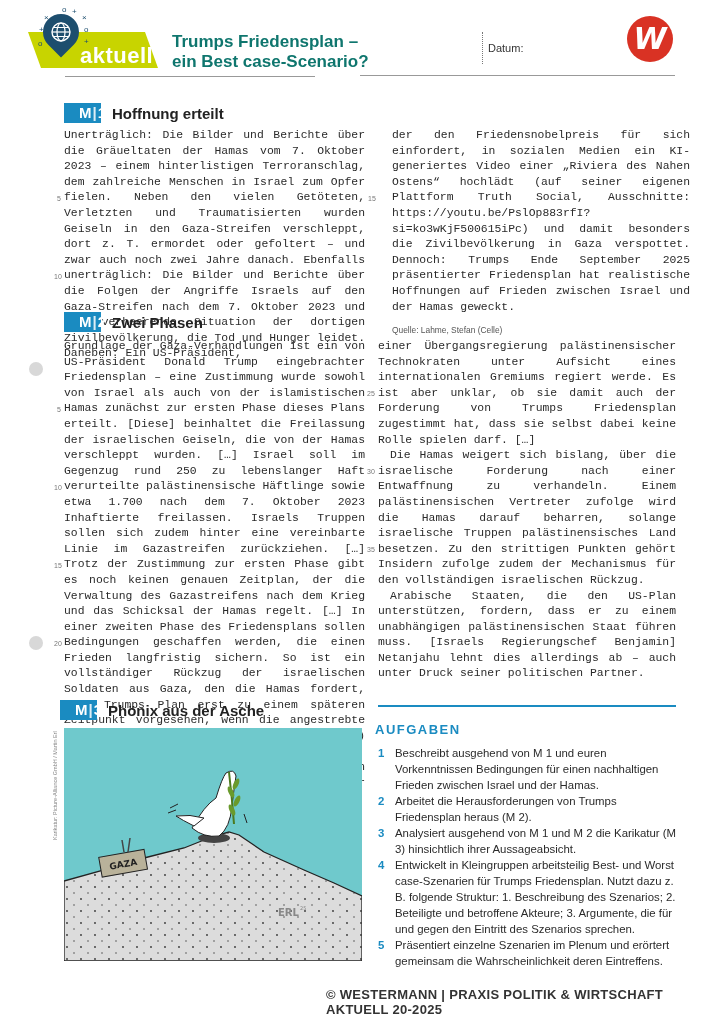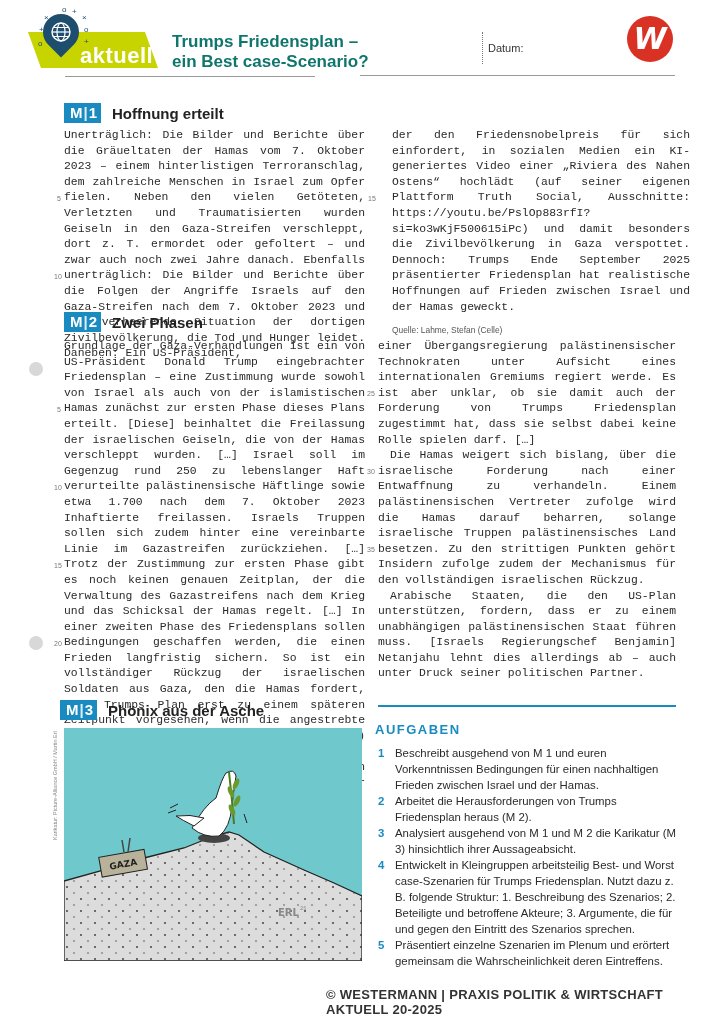--- a/index.html
+++ b/index.html
@@ -18,21 +18,21 @@
   .title { position: absolute; left: 172px; top: 32px; font-size: 17px; font-weight: bold; color: #0f766e; line-height: 20px; }
   .header-rule { position: absolute; left: 65px; top: 76px; width: 250px; height: 1px; background: #999; }
   .header-rule2 { position: absolute; left: 360px; top: 75px; width: 315px; height: 1px; background: #999; }
   .date-sep { position: absolute; left: 482px; top: 32px; width: 0; height: 32px; border-left: 1px dotted #777; }
   .date-label { position: absolute; left: 488px; top: 42px; font-size: 11px; color: #333; }
   .w-logo { position: absolute; left: 627px; top: 16px; width: 46px; height: 46px; border-radius: 50%; background: #d93224;
             color: #fff; font-weight: bold; font-style: italic; font-size: 30px; text-align: center; line-height: 46px; font-family: "DejaVu Sans", sans-serif; }
 
   
   .sec-head { position: absolute; display: flex; align-items: center; }
-  .badge { background: #1a8bc1; color: #fff; font-weight: bold; font-size: 15px; height: 20px; line-height: 20px; padding: 0 6px; width: 37px; text-align: center; }
+  .badge { background: #1a8bc1; color: #fff; font-weight: bold; font-size: 15px; height: 20px; line-height: 20px; padding: 0 15px; width: 37px; text-align: center; }
   .badge .sep { opacity: 0.85; margin: 0 1px; }
   .sec-title { margin-left: 11px; font-weight: bold; font-size: 15px; color: #222; }
 
   
   .col { position: absolute; font-size: 11.4px; line-height: 15.6px; color: #2a2a2a; text-align: justify; }
   .col p { margin: 0; font-family: Liberation Mono, monospace; }
   .col p.indent { text-indent: 12px; }
   .ln { position: absolute; font-size: 7px; color: #777; }
   .source { font-size: 8.4px; line-height: 12.5px; color: #555; margin-top: 7px; text-align: left; }
 

